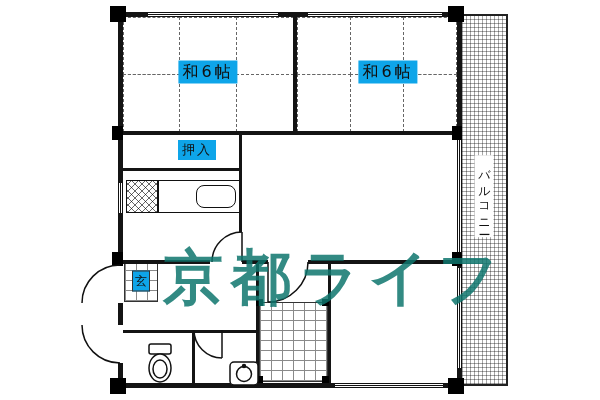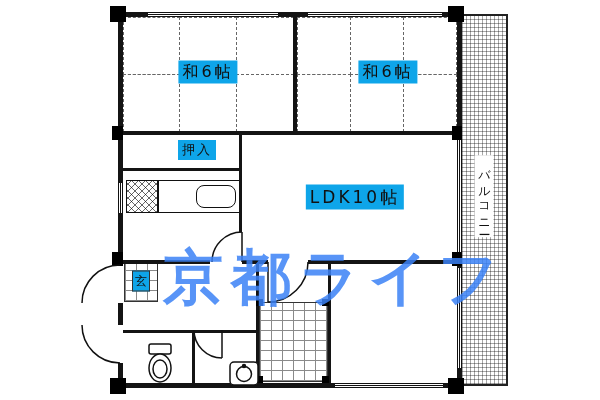--- a/index.html
+++ b/index.html
@@ -29,21 +29,21 @@
   .tile{position:absolute;box-sizing:border-box;border:1px solid #333;z-index:6;
         background-image:repeating-linear-gradient(0deg,#8a8a8a 0 1px,transparent 1px 10px),
                          repeating-linear-gradient(90deg,#8a8a8a 0 1px,transparent 1px 11px);}
   .counter{position:absolute;box-sizing:border-box;border:1.5px solid #111;background:#fff;z-index:8;}
   .sinkbowl{position:absolute;box-sizing:border-box;border:1.5px solid #111;border-radius:8px;background:#fff;z-index:9;}
   .stove{position:absolute;box-sizing:border-box;border:1.5px solid #111;z-index:8;background:#fff;
      background-image:repeating-linear-gradient(45deg,rgba(0,0,0,.6) 0 1px,transparent 1px 5px),
                       repeating-linear-gradient(-45deg,rgba(0,0,0,.6) 0 1px,transparent 1px 5px);}
   .overlay{position:absolute;left:0;top:0;z-index:40;}
   .watermark{position:absolute;left:163px;top:238px;font-size:60px;font-weight:bold;
-             color:#3b82f6;opacity:.85;letter-spacing:8px;z-index:60;pointer-events:none;white-space:nowrap;}
+             color:#0f766e;opacity:.85;letter-spacing:8px;z-index:60;pointer-events:none;white-space:nowrap;}
   .f16{font-size:16px;} .f17{font-size:17px;} .f15{font-size:15px;}
   .f13{font-size:13px;letter-spacing:2px;} .f12{font-size:12px;letter-spacing:0;}
 </style>
 </head>
 <body>
 
 <div class="plan">
 
   <div class="balcony">
     <div class="balcony-label">バルコニー</div>
@@ -108,21 +108,20 @@
   <div class="pillar" style="left:110px;top:378px;width:16px;height:16px;"></div>
   <div class="pillar" style="left:448px;top:378px;width:16px;height:16px;"></div>
   <div class="pillar" style="left:112px;top:126px;width:11px;height:14px;"></div>
   <div class="pillar" style="left:112px;top:252px;width:11px;height:14px;"></div>
   <div class="pillar" style="left:452px;top:126px;width:10px;height:14px;"></div>
   <div class="pillar" style="left:452px;top:252px;width:10px;height:14px;"></div>
 
   <div class="label f16" style="left:208px;top:72px;">和6帖</div>
   <div class="label f16" style="left:388px;top:72px;">和6帖</div>
   <div class="label f13" style="left:181px;top:150px;margin-left:16px;">押入</div>
-  <div class="label f17" style="left:355px;top:197px;">LDK10帖</div>
   <div class="label f12" style="left:141px;top:281px;border:1px solid #333;padding:1px 2px;">玄</div>
 
   <svg class="overlay" width="600" height="400" viewBox="0 0 600 400">
     <g stroke="#111" stroke-width="1.5" fill="none">
       <path d="M 120 265 A 38 38 0 0 0 82 303"></path>
       <path d="M 82 325 A 38 38 0 0 0 120 363"></path>
       <g>
         <path d="M 242 232 A 30 30 0 0 0 212 262"></path>
           <path d="M 242 262 L 242 232"></path>
       </g>

